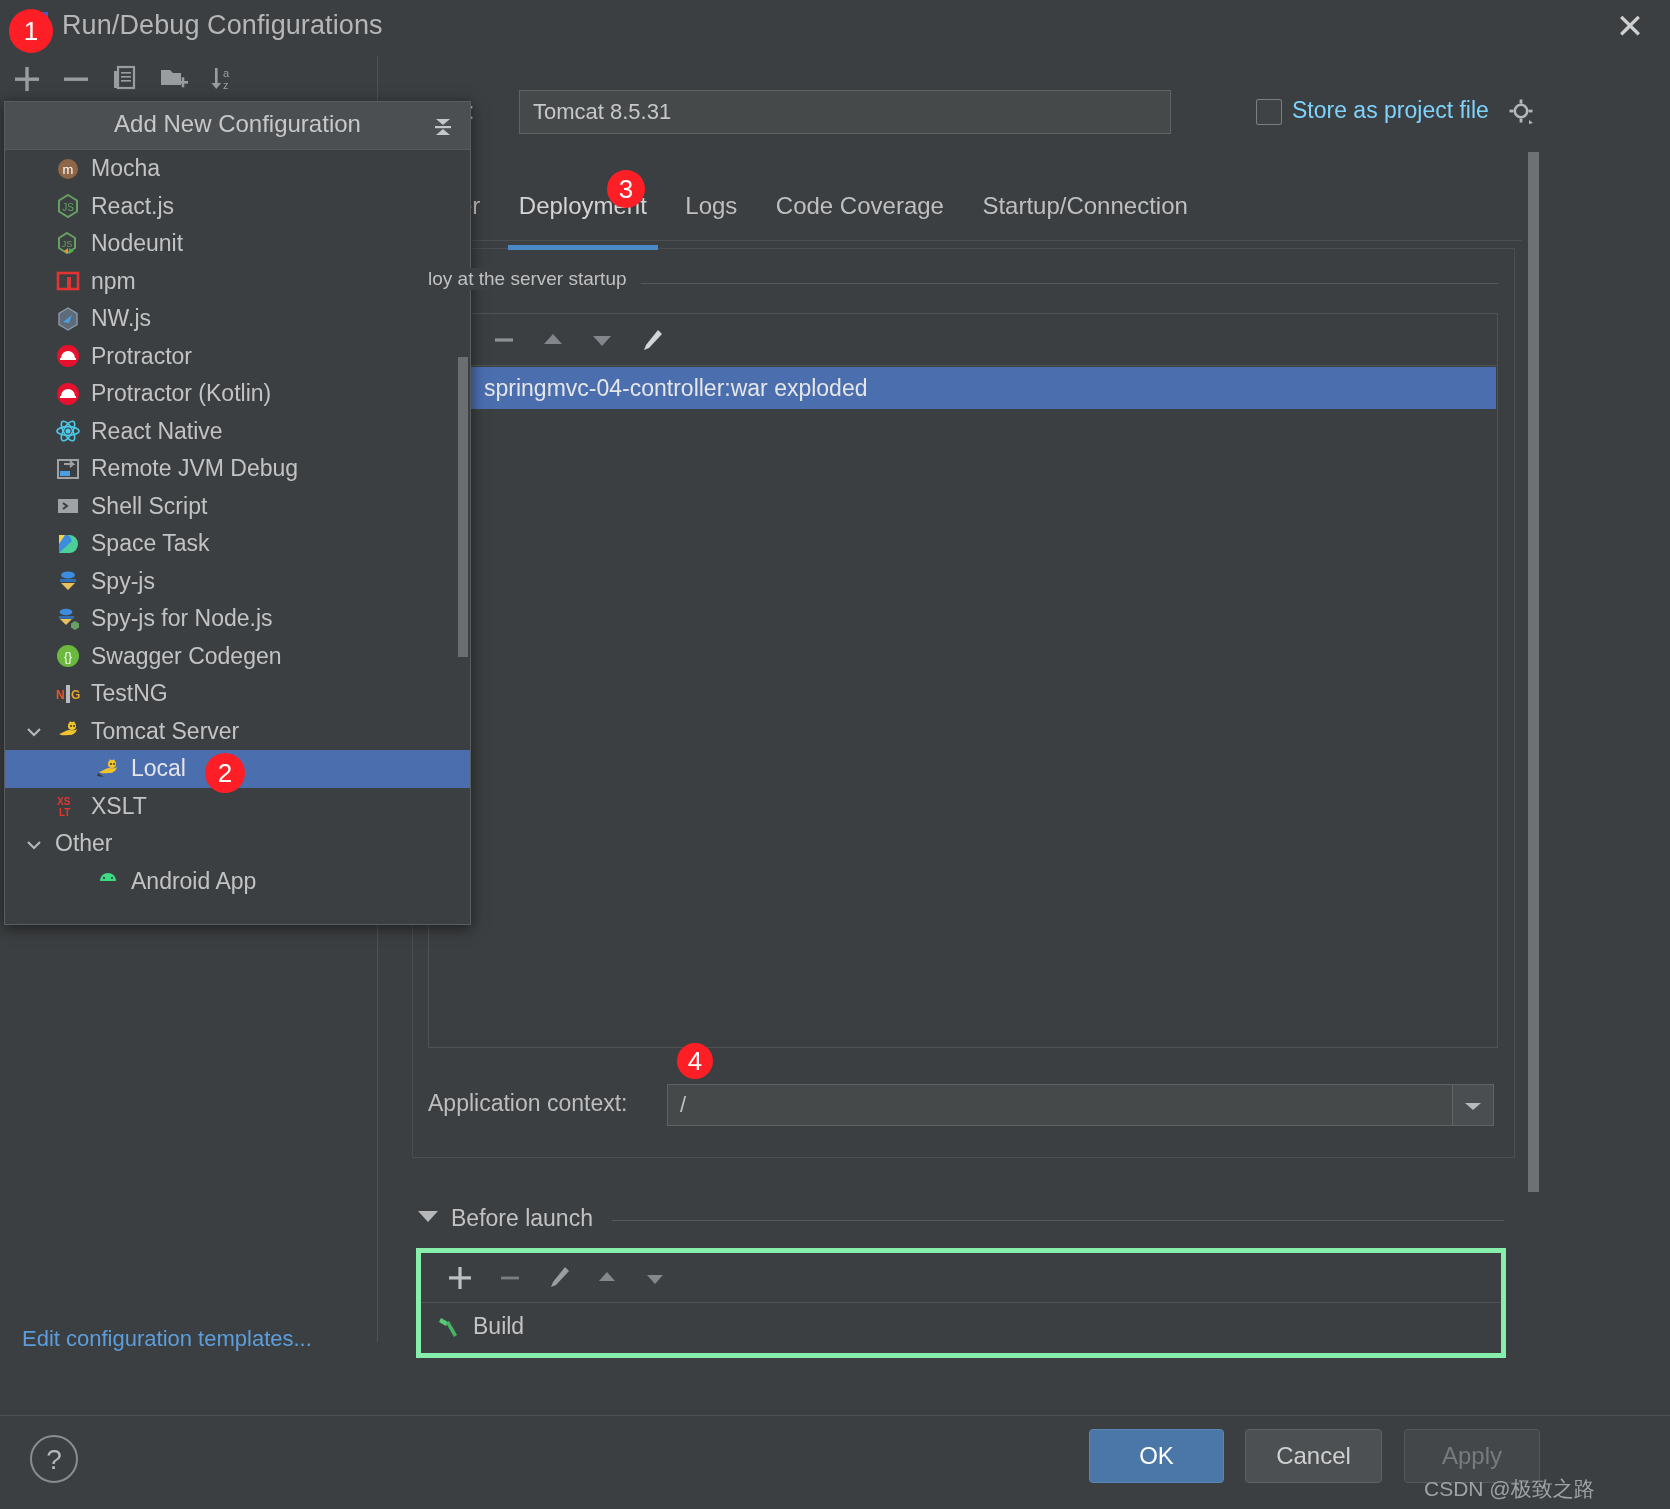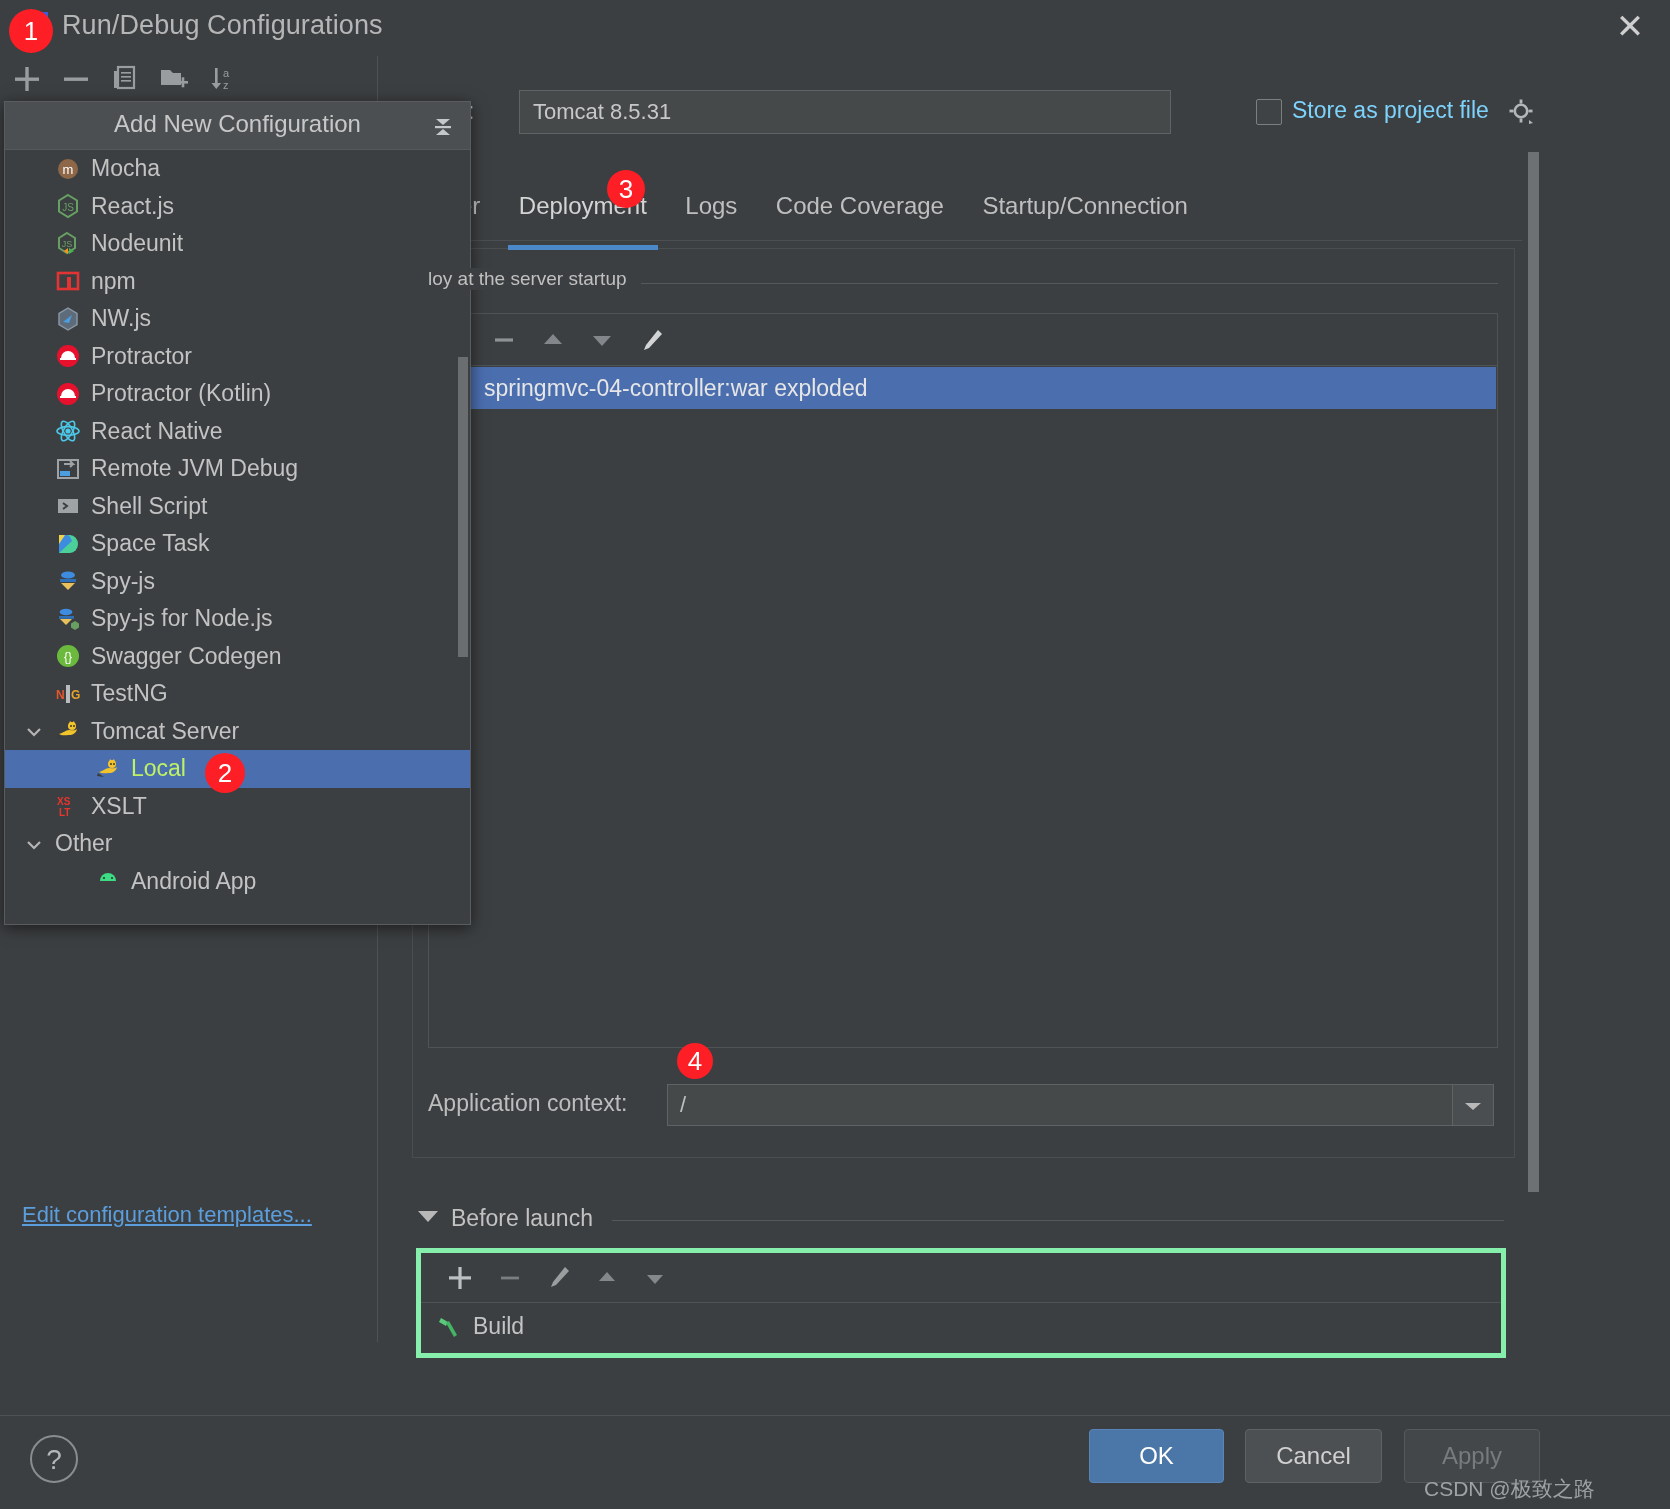--- a/index.html
+++ b/index.html
@@ -47,22 +47,22 @@
     position: absolute; left: 377px; top: 56px; width: 1px; height: 46px;
     background: #4f5254;
   }
 
   
   .left-panel {
     position: absolute; left: 0; top: 102px; width: 378px; height: 1240px;
     background: #3c3f41; border-right: 1px solid #4f5254;
   }
   .edit-templates {
-    position: absolute; left: 22px; top: 1202px;
-    color: #5c9ddb; font-size: 22px; cursor: pointer; text-decoration: underline;
+    position: absolute; left: 22px; top: 1326px;
+    color: #5c9ddb; font-size: 22px; cursor: pointer;
   }
 
   
   .name-label {
     position: absolute; left: 468px; top: 98px;
     font-size: 23px; color: #b6b6b6;
   }
   .name-field {
     position: absolute; left: 519px; top: 90px; width: 652px; height: 44px;
     background: #45494a; border: 1px solid #5e6364;
@@ -275,21 +275,21 @@
   .pitem .ico {
     position: absolute; width: 26px; height: 26px;
     display: flex; align-items: center; justify-content: center;
   }
   .pitem .ico-main { left: 50px; }
   .pitem.child .ico-main { left: 90px; }
   .pitem .lbl {
     margin-left: 36px; font-size: 23px; color: #c3c3c3;
     white-space: nowrap;
   }
-  .pitem.selected .lbl { color: #bef264; text-align: center; }
+  .pitem.selected .lbl { color: #e5e5e5; text-align: center; }
   .chev {
     position: absolute; left: 18px; width: 20px; height: 20px;
     color: #b6b6b6; font-size: 19px; line-height: 19px;
   }
   .popup-scroll-track {
     position: absolute; right: 1px; top: 49px; width: 12px; height: 720px;
   }
   .popup-scroll-thumb {
     position: absolute; right: 2px; top: 255px; width: 10px; height: 300px;
     background: #6b6e70;

